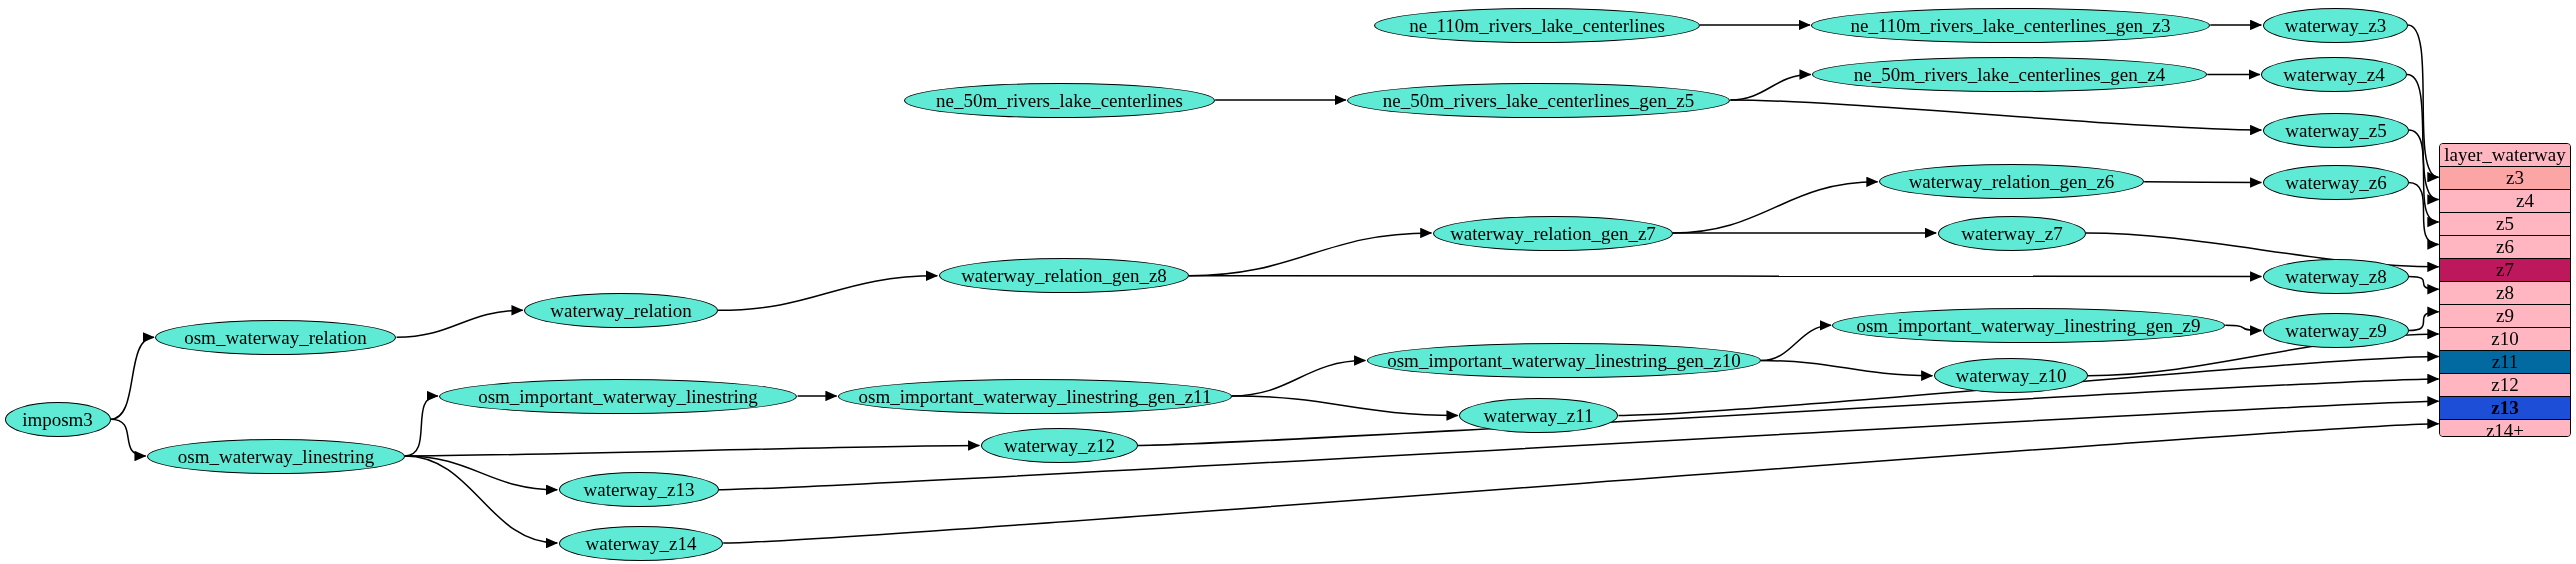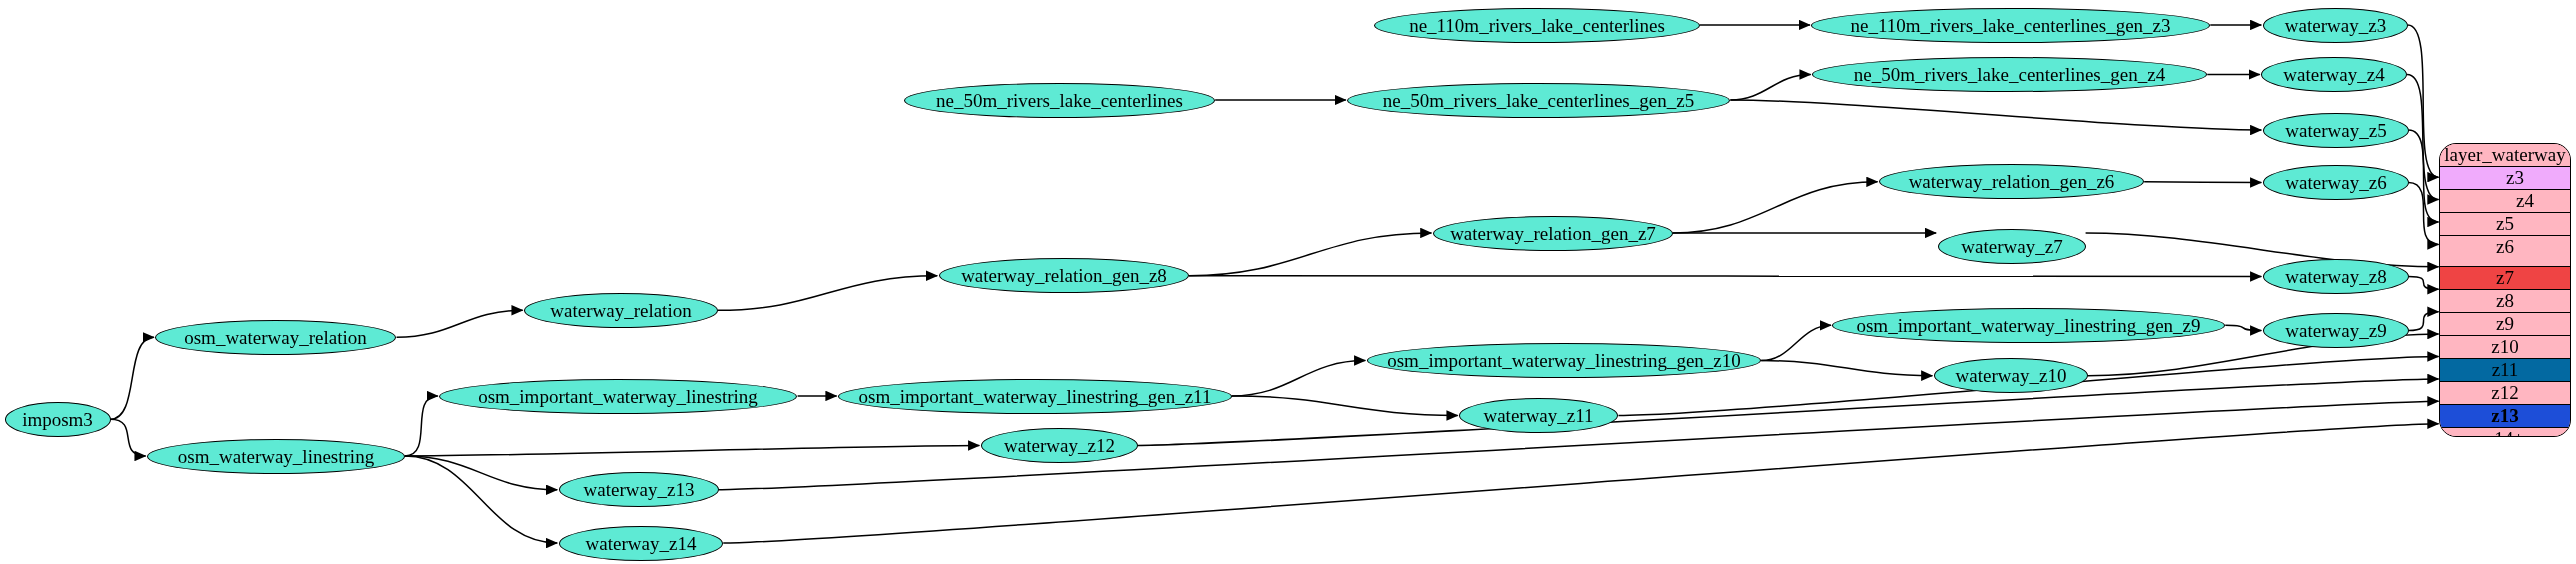--- a/index.html
+++ b/index.html
@@ -3,21 +3,21 @@
 <meta charset="utf-8">
 <style>
   html,body{margin:0;padding:0;background:#ffffff;}
   #graph{position:relative;width:2576px;height:565px;background:#ffffff;overflow:hidden;
          font-family:"Liberation Serif","DejaVu Serif",serif;color:#000;}
   #edges{position:absolute;left:0;top:0;z-index:1;}
   .edge{fill:none;stroke:#000;stroke-width:2px;}
   .node{position:absolute;z-index:2;background:#5eead4;border:1.5px solid #000;border-radius:50%;
         display:flex;align-items:center;justify-content:center;box-sizing:border-box;}
   .lbl{font-size:19px;white-space:nowrap;line-height:1;}
-  .record{position:absolute;z-index:2;border:1.5px solid #000;border-radius:17px;overflow:hidden;
+  .record{position:absolute;z-index:2;border:1.5px solid #000;border-radius:4px;overflow:hidden;
           display:flex;flex-direction:column;box-sizing:border-box;}
   .record-title,.record-row{flex:1;display:flex;align-items:center;justify-content:center;
           font-size:19px;border-top:1.1px solid #000;box-sizing:border-box;}
   .record-title{border-top:none;}
 </style>
 </head>
 <body>
 
 <div id="graph">
   <svg id="edges" width="2576" height="565" viewBox="0 0 3430 752">
@@ -119,21 +119,21 @@
     </div>
   <div class="node" style="left:2261px;top:57px;width:146px;height:35px">
       <span class="lbl">waterway_z4</span>
     </div>
   <div class="node" style="left:2263px;top:113px;width:146px;height:35px">
       <span class="lbl">waterway_z5</span>
     </div>
   <div class="node" style="left:2263px;top:165px;width:146px;height:35px">
       <span class="lbl">waterway_z6</span>
     </div>
-  <div class="node" style="left:1938px;top:229px;width:148px;height:35px">
+  <div class="node" style="left:1938px;top:216px;width:148px;height:35px">
       <span class="lbl">waterway_z7</span>
     </div>
   <div class="node" style="left:2263px;top:259px;width:146px;height:35px">
       <span class="lbl">waterway_z8</span>
     </div>
   <div class="node" style="left:2263px;top:313px;width:146px;height:35px">
       <span class="lbl">waterway_z9</span>
     </div>
   <div class="node" style="left:1934px;top:358px;width:154px;height:35px">
       <span class="lbl">waterway_z10</span>
@@ -146,25 +146,25 @@
     </div>
   <div class="node" style="left:559px;top:472px;width:160px;height:35px">
       <span class="lbl">waterway_z13</span>
     </div>
   <div class="node" style="left:559px;top:526px;width:164px;height:35px">
       <span class="lbl">waterway_z14</span>
     </div>
 
   <div class="record" style="left: 2439px; top: 143px; width: 132px; height: 294px; background: rgb(255, 182, 193);">
     <div class="record-title" style="background: rgb(255, 182, 193);">layer_waterway</div>
-    <div class="record-row" style="background: #f0abfc; padding-left: 20px;">z3</div>
+    <div class="record-row" style="background: #fca5a5; padding-left: 20px;">z3</div>
     <div class="record-row" style="background: rgb(255, 182, 193); padding-left: 40px;">z4</div>
     <div class="record-row" style="background: rgb(255, 182, 193);">z5</div>
     <div class="record-row" style="background: rgb(255, 182, 193);">z6</div>
-    <div class="record-row" style="background: #ef4444; margin-top: 8px;">z7</div>
+    <div class="record-row" style="background: #be185d;">z7</div>
     <div class="record-row" style="background: rgb(255, 182, 193);">z8</div>
     <div class="record-row" style="background: rgb(255, 182, 193);">z9</div>
     <div class="record-row" style="background: rgb(255, 182, 193);">z10</div>
     <div class="record-row" style="background: #0369a1;">z11</div>
     <div class="record-row" style="background: rgb(255, 182, 193);">z12</div>
     <div class="record-row" style="background: #1d4ed8; font-weight: bold;">z13</div>
     <div class="record-row" style="background: rgb(255, 182, 193);">z14+</div>
   </div>
 </div>
 

